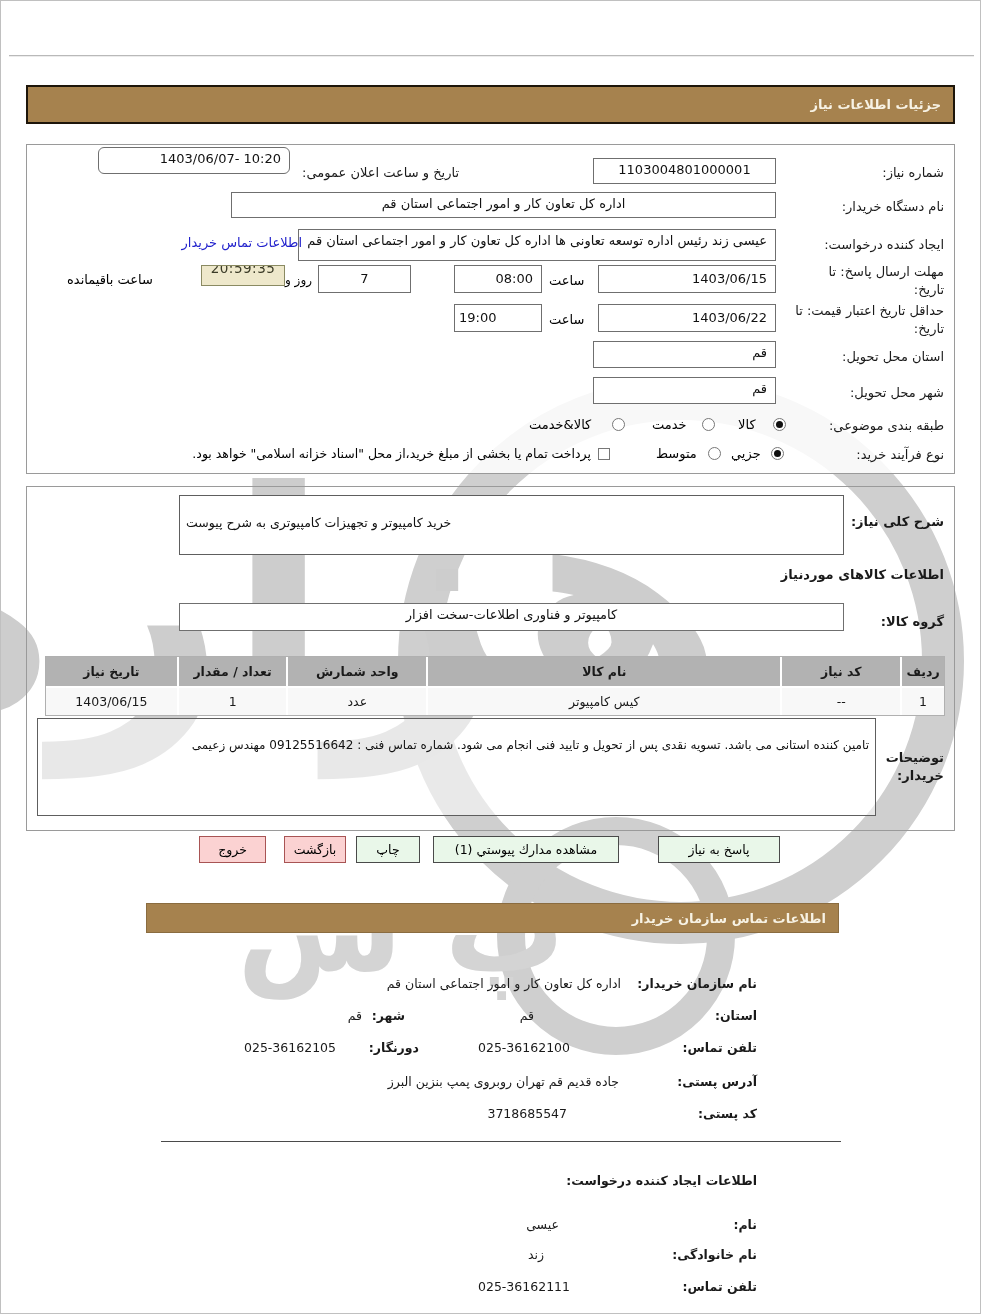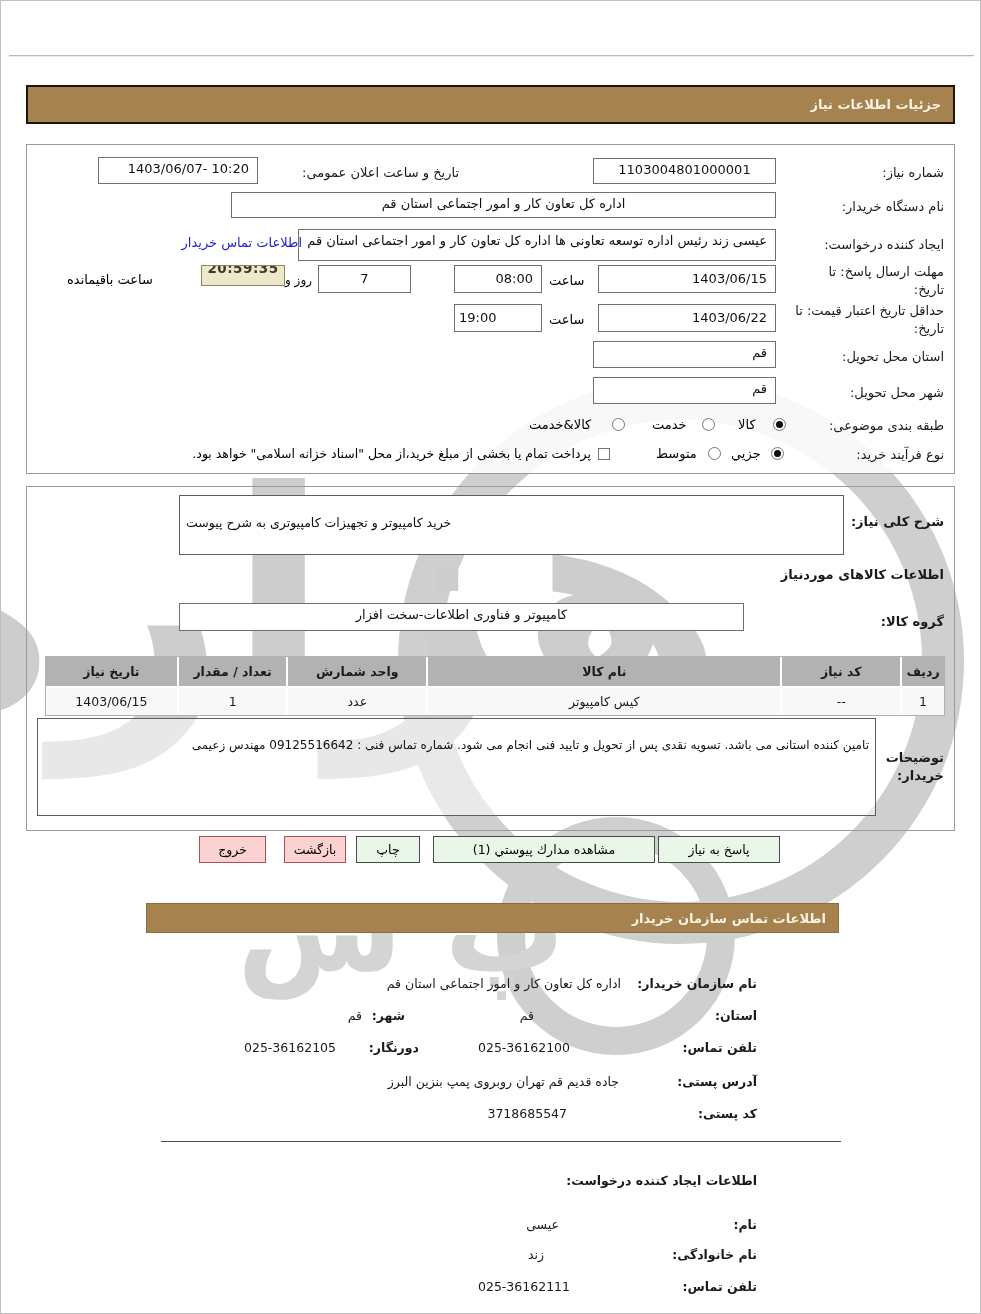--- a/index.html
+++ b/index.html
@@ -31,21 +31,21 @@
   .txt{position:absolute; z-index:3; font-size:13px; direction:rtl; color:#000000;}
   .link{color:#2121cc; cursor:pointer;}
   .radio{position:absolute; z-index:3; width:13px; height:13px; border:1px solid #777;
     border-radius:50%; background:#fff;}
   .radio.on::after{content:""; display:block; width:7px; height:7px; margin:2px;
     border-radius:50%; background:#101010;}
   .chk{position:absolute; z-index:3; width:12px; height:12px; border:1px solid #777; background:#fff;}
   .countdown{position:absolute; z-index:3; left:200px; top:264px; width:84px; height:21px;
     background:#eee8cb; border:1px solid #8a8a62; overflow:hidden;}
   .countdown span{display:block; margin-top:-6px; text-align:center; font-size:13.5px;
-    font-weight:bold; color:#3b3b27; letter-spacing:.5px;}
+    font-weight:normal; color:#3b3b27; letter-spacing:.5px;}
   .ta{position:absolute; z-index:3; border:1px solid #5e5e5e; background:rgba(255,255,255,.75);
     font-size:12.5px; color:#111; padding:19px 6px; overflow:hidden; white-space:nowrap;}
   .goods{position:absolute; z-index:3; left:44px; top:655px; width:900px; direction:rtl;
     border:1px solid #b0b0b0; background:#fff;}
   .g-row{display:flex; direction:rtl;}
   .g-head .g-cell{background:#b2b2b2; font-weight:bold; height:29px; margin-bottom:2px;}
   .g-cell{display:flex; align-items:center; justify-content:center; font-size:12.5px;
     margin-left:2px; height:27px;}
   .g-cell:last-child{margin-left:0;}
   .g-body .g-cell{background:rgba(247,247,247,.85);}
@@ -75,21 +75,21 @@
 
   <div class="top-divider"></div>
 
   <div class="bar bar1">جزئیات اطلاعات نیاز</div>
 
   <div class="panel panel1"></div>
 
   <div class="lbl" style="top:163px">شماره نیاز:</div>
   <div class="inp center ltr" style="left:592px; top:157px; width:183px; height:26px;">1103004801000001</div>
   <div class="lbl" style="right:521px; top:163px">تاریخ و ساعت اعلان عمومی:</div>
-  <div class="inp ltr" style="left:97px; top:156px; width:160px; height:27px; text-align:right;">1403/06/07- 10:20</div>
+  <div class="inp ltr" style="left:97px; top:146px; width:192px; height:27px; text-align:right;border-radius:6px;">1403/06/07- 10:20</div>
 
   <div class="lbl" style="top:197px">نام دستگاه خریدار:</div>
   <div class="inp center" style="left:230px; top:191px; width:545px; height:26px;">اداره کل تعاون کار و امور اجتماعی استان قم</div>
 
   <div class="lbl" style="top:235px">ایجاد کننده درخواست:</div>
   <div class="inp" style="left:297px; top:228px; width:478px; height:32px;">عیسی زند رئیس اداره توسعه تعاونی ها اداره کل تعاون کار و امور اجتماعی استان قم</div>
   <div class="txt link" style="left:163px; top:234px; width:138px;">اطلاعات تماس خریدار</div>
 
   <div class="lbl" style="top:262px; width:128px;">مهلت ارسال پاسخ: تا تاریخ:</div>
   <div class="inp ltr" style="left:597px; top:264px; width:178px; height:28px; text-align:right; padding-top:5px;">1403/06/15</div>
@@ -129,21 +129,21 @@
   <div class="txt" style="left:100px; top:445px; width:490px; text-align:right; font-size:12.5px;">پرداخت تمام یا بخشی از مبلغ خرید،از محل "اسناد خزانه اسلامی" خواهد بود.</div>
 
   <div class="panel panel2"></div>
 
   <div class="lbl b" style="top:512px">شرح کلی نیاز:</div>
   <div class="ta" style="left:178px; top:494px; width:665px; height:60px; text-align:left; background:#fff;">خرید کامپیوتر و تجهیزات کامپیوتری به شرح پیوست</div>
 
   <div class="lbl b" style="top:565px; font-size:13px;">اطلاعات کالاهای موردنیاز</div>
 
   <div class="lbl b" style="top:612px">گروه کالا:</div>
-  <div class="inp center" style="left:178px; top:602px; width:565px; height:28px; ">کامپیوتر و فناوری اطلاعات-سخت افزار</div>
+  <div class="inp center" style="left:178px; top:602px; width:665px; height:28px; ">کامپیوتر و فناوری اطلاعات-سخت افزار</div>
 
   <div class="goods">
     <div class="g-row g-head">
       <div class="g-cell c0">ردیف</div>
       <div class="g-cell c1">کد نیاز</div>
       <div class="g-cell c2">نام کالا</div>
       <div class="g-cell c3">واحد شمارش</div>
       <div class="g-cell c4">تعداد / مقدار</div>
       <div class="g-cell c5">تاریخ نیاز</div>
     </div>
@@ -154,21 +154,21 @@
       <div class="g-cell c3">عدد</div>
       <div class="g-cell c4">1</div>
       <div class="g-cell c5 ltr">1403/06/15</div>
     </div>
   </div>
 
   <div class="lbl b" style="top:748px; width:80px;">توضیحات خریدار:</div>
   <div class="ta" style="left:36px; top:717px; width:839px; height:98px; direction:rtl; text-align:right; font-size:12px; background:rgba(255,255,255,.55);">تامین کننده استانی می باشد. تسویه نقدی پس از تحویل و تایید فنی انجام می شود. شماره تماس فنی : 09125516642 مهندس زعیمی</div>
 
   <button class="btn btn-green" style="left:657px; width:122px;">پاسخ به نیاز</button>
-  <button class="btn btn-green" style="left:432px; width:222px;">مشاهده مدارك پیوستي (1)</button>
+  <button class="btn btn-green" style="left:432px; width:186px;">مشاهده مدارك پیوستي (1)</button>
   <button class="btn btn-green" style="left:355px; width:64px;">چاپ</button>
   <button class="btn btn-pink" style="left:283px; width:62px;">بازگشت</button>
   <button class="btn btn-pink" style="left:198px; width:67px;">خروج</button>
 
   <div class="bar bar2">اطلاعات تماس سازمان خریدار</div>
 
   <div class="c-lbl" style="right:223px; top:975px;">نام سازمان خریدار:</div>
   <div class="c-val" style="right:359px; top:975px;">اداره کل تعاون کار و امور اجتماعی استان قم</div>
 
   <div class="c-lbl" style="right:223px; top:1007px;">استان:</div>

